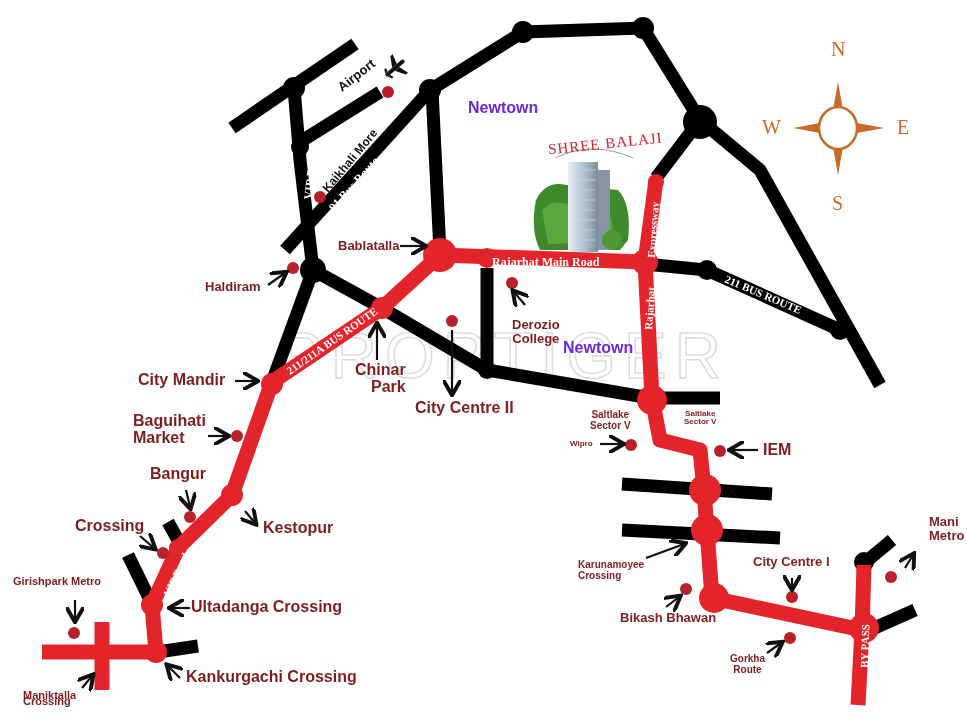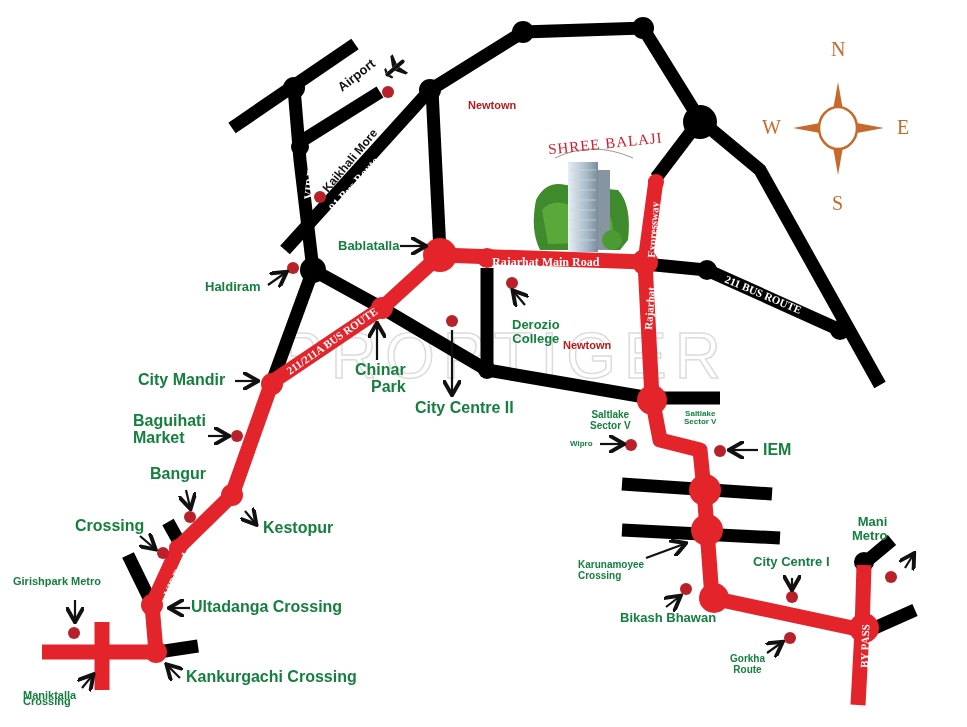--- a/index.html
+++ b/index.html
@@ -1,22 +1,22 @@
 <!DOCTYPE html>
 <html><head>
   <meta charset="utf-8">
   <style>
     html, body { margin: 0; padding: 0; background: #ffffff; }
     body { width: 967px; height: 727px; overflow: hidden; position: relative; font-family: "Liberation Sans", sans-serif; }
     #map { position: absolute; left: 0; top: 0; width: 967px; height: 727px; }
-    .lbl { position: absolute; font-family: "Liberation Sans", sans-serif; font-weight: bold; color: #15803d; white-space: nowrap; line-height: 1.05; }
+    .lbl { position: absolute; font-family: "Liberation Sans", sans-serif; font-weight: bold; color: #7f1d1d; white-space: nowrap; line-height: 1.05; }
     .lbl.big { font-size: 16px; }
     .lbl.med { font-size: 13px; }
     .lbl.sm { font-size: 10px; }
-    .lbl.red { color: #b91c1c; font-size: 11px; }
+    .lbl.red { color: #6d28d9; font-size: 16px; }
     .road-text { font-family: "Liberation Serif", serif; font-weight: bold; fill: #ffffff; font-size: 12px; }
     .compass-letter { font-family: "Liberation Serif", serif; fill: #c8692c; font-size: 20px; }
     .watermark { font-family: "Liberation Sans", sans-serif; font-size: 64px; fill: none; stroke: #dcdcdc; stroke-width: 1.5; letter-spacing: 8px; }
   </style>
 </head>
 <body>
 
 <svg id="map" viewBox="0 0 967 727" xmlns="http://www.w3.org/2000/svg">
   <defs>
     <marker id="arr" markerWidth="8" markerHeight="8" refX="6" refY="4" orient="auto">
@@ -256,16 +256,16 @@
 <div class="lbl sm" style="left:578px;top:560px">
   <div>Karunamoyee</div>
   <div>Crossing</div>
 </div>
 <div class="lbl sm" style="left:620px;top:611px;font-size:13px">Bikash Bhawan</div>
 <div class="lbl med" style="left:753px;top:555px">City Centre I</div>
 <div class="lbl sm" style="left:730px;top:654px;text-align:center">
   <div>Gorkha</div>
   <div>Route</div>
 </div>
-<div class="lbl med" style="left:852px;top:515px;text-align:right">
+<div class="lbl med" style="left:929px;top:515px;text-align:left">
   <div>Mani</div>
   <div>Metro</div>
 </div>
 
 </body></html>

